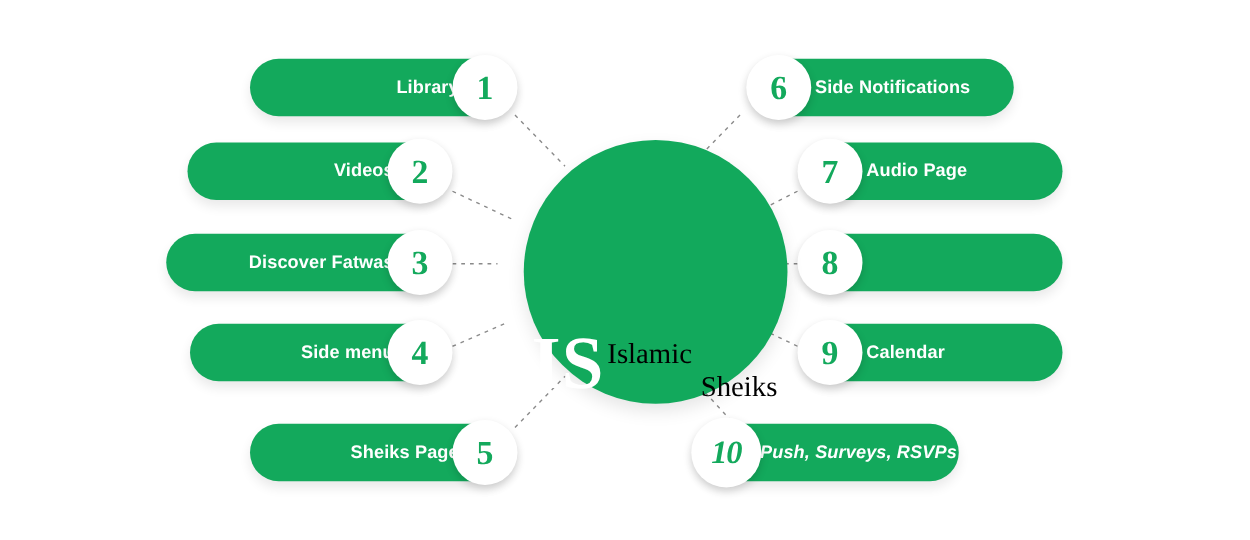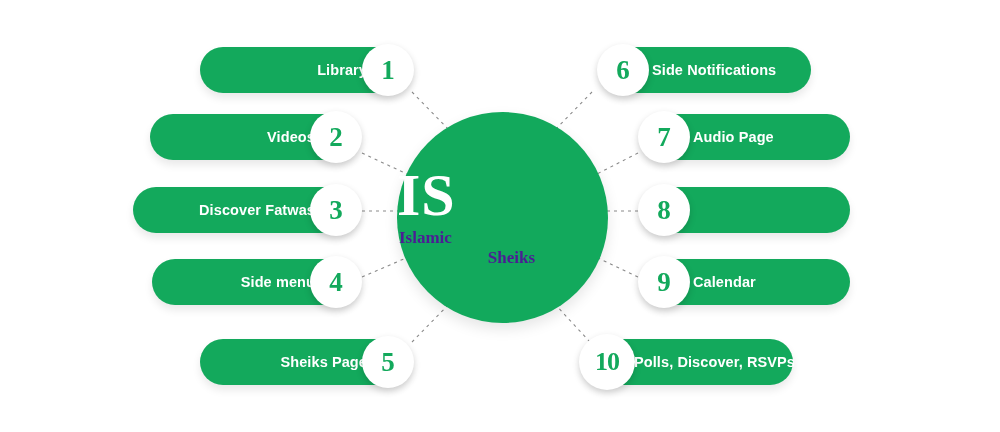--- a/index.html
+++ b/index.html
@@ -23,49 +23,48 @@
     position: absolute;
     left: 0; top: 0;
     width: 1000px; height: 432px;
     pointer-events: none;
     z-index: 1;
   }
 
   
   .hub {
     position: absolute;
-    left: 397px;
+    left: 419px;
     top: 112px;
     width: 211px;
     height: 211px;
     border-radius: 50%;
     background: #12a95c;
     z-index: 3;
     box-shadow: 0 6px 14px rgba(0,0,0,0.10);
     display: flex;
-    flex-direction: column;
-    align-items: flex-start;
+    align-items: flex-end;
     justify-content: center;
   }
   .hub-initials {
     font-family: "Liberation Serif", "DejaVu Serif", serif;
     font-weight: 700;
     font-size: 60px;
     line-height: 0.95;
     color: #ffffff;
     letter-spacing: 1px;
     margin-bottom: 4px;
     text-align: center;
   }
   .hub-name {
     font-family: "Liberation Serif", "DejaVu Serif", serif;
-    font-weight: 700;
-    font-size: 17px;
+    font-weight: 400;
+    font-size: 23px;
     line-height: 1.18;
-    color: #4c1d95;
+    color: #000000;
     text-align: center;
     width: 140px;
   }
   .hub-name .l1 { display: block; text-align: left; padding-left: 2px; }
   .hub-name .l2 { display: block; text-align: right; padding-right: 2px; }
 
   
   .pill {
     position: absolute;
     height: 46px;
@@ -204,20 +203,20 @@
     </span>
   </div>
 
   <div class="pill right" style="left:641px; top:259px; width:209px;">
     <span class="badge">
       <span class="badge-num">9</span>
     </span>
     <span class="pill-label">Calendar</span>
   </div>
 
-  <div class="pill right" style="left:582px; top:339px; width:211px;">
+  <div class="pill right" style="left:556px; top:339px; width:211px;font-style:italic;">
     <span class="badge wide">
       <span class="badge-num">10</span>
     </span>
-    <span class="pill-label">Polls, Discover, RSVPs</span>
+    <span class="pill-label">Push, Surveys, RSVPs</span>
   </div>
 
 </div>
 
 </body></html>

